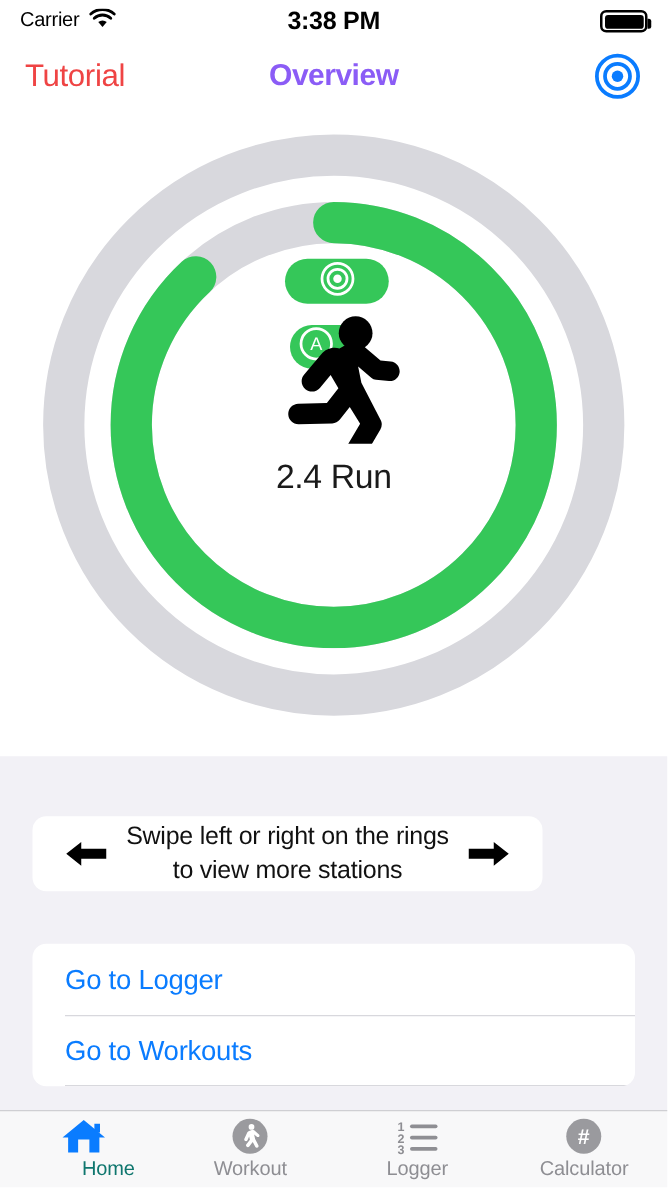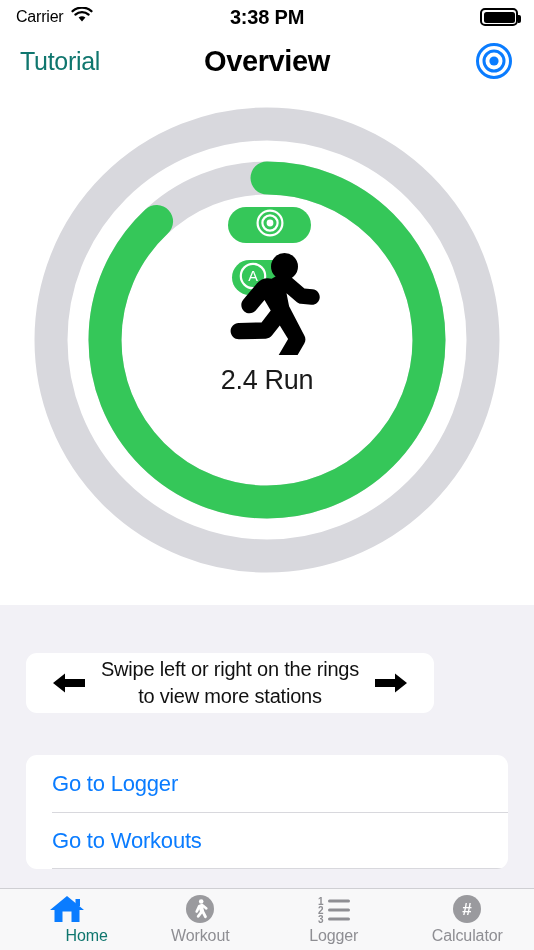--- a/index.html
+++ b/index.html
@@ -44,28 +44,28 @@
   
   .nav-bar{
     position:absolute; top:34px; left:0;
     width:534px; height:54px;
     display:flex; align-items:center;
     padding:0 20px;
     background:#ffffff;
   }
   .nav-left{ flex:1; display:flex; justify-content:flex-start; }
   .nav-back{
-    font-size:25px; color:#0f766e; letter-spacing:-0.3px;
+    font-size:25px; color:#ef4444; letter-spacing:-0.3px;
     background:none; border:none; cursor:pointer;
     font-family:"Liberation Sans", sans-serif;
     text-align:right;
   }
   .nav-title{
-    flex:0 0 auto; font-size:29px; font-weight:bold;
-    color:#000000; letter-spacing:-0.4px;
+    flex:0 0 auto; font-size:24px; font-weight:bold;
+    color:#8b5cf6; letter-spacing:-0.4px;
   }
   .nav-right{ flex:1; display:flex; justify-content:flex-end; align-items:center; }
   .nav-target-btn{ background:none; border:none; cursor:pointer; line-height:0; padding:0; }
 
   
   .rings-area{
     position:absolute; top:88px; left:0;
     width:534px; height:517px;
     background:#ffffff;
     overflow:hidden;

